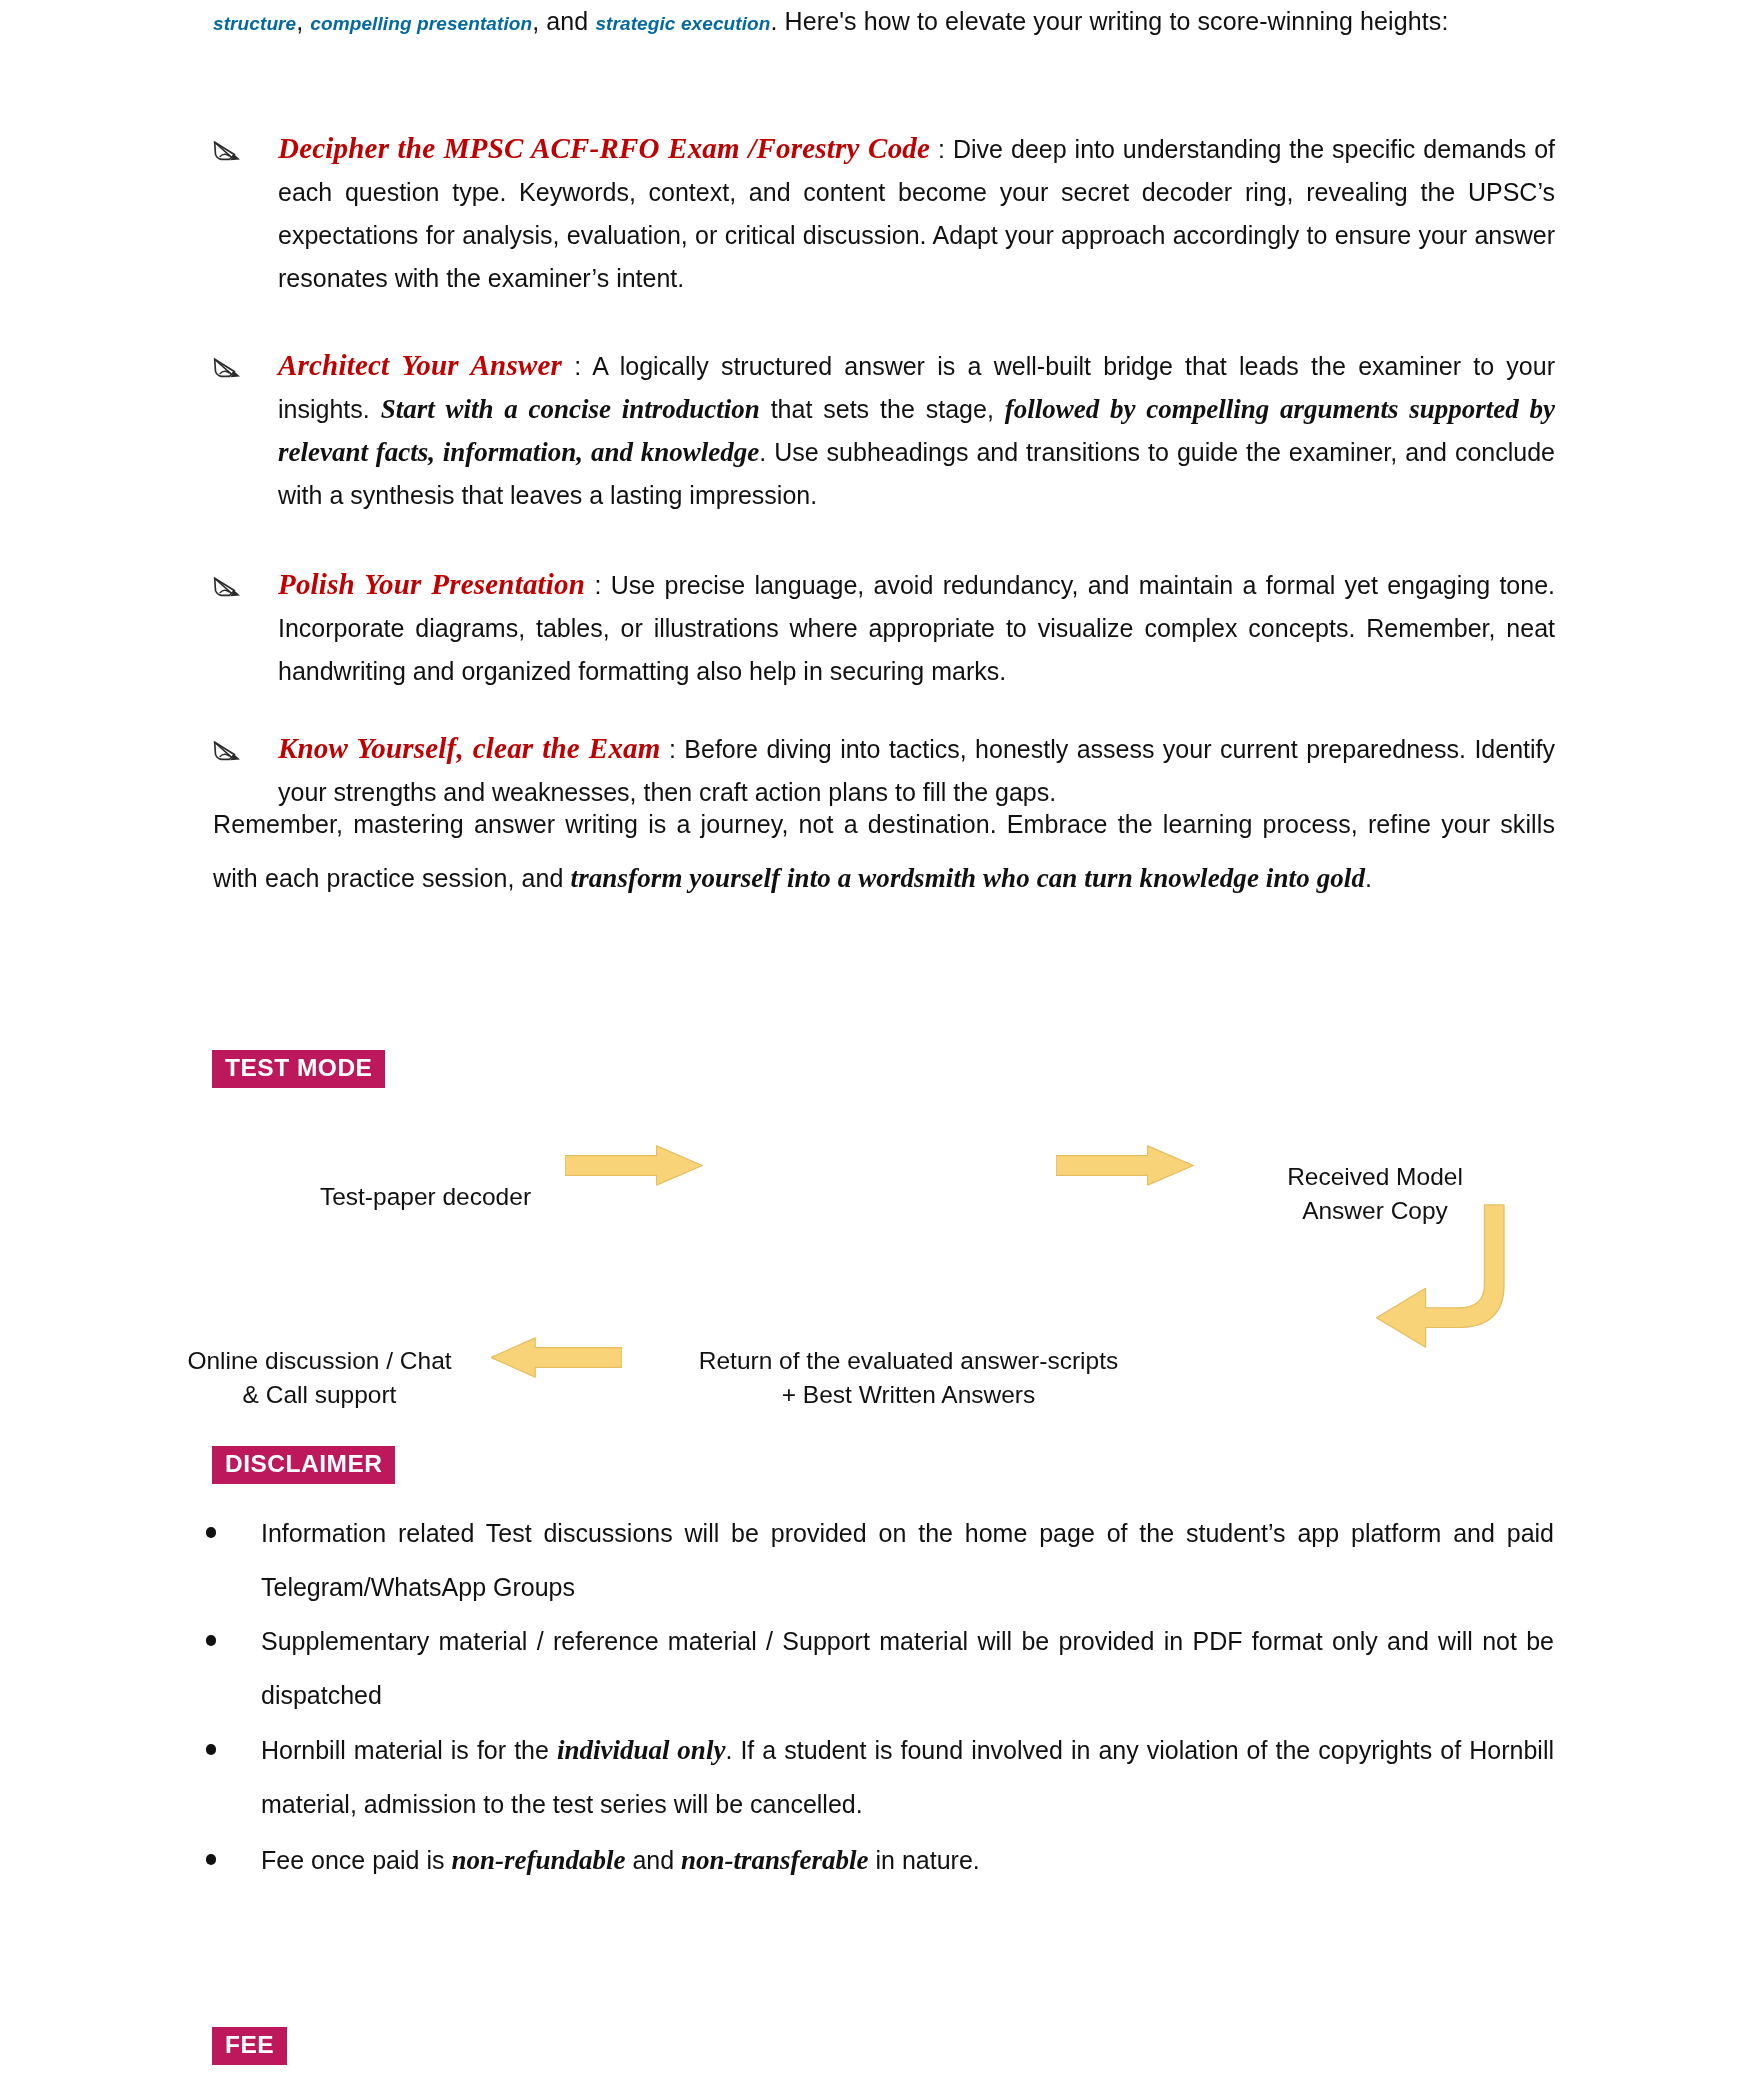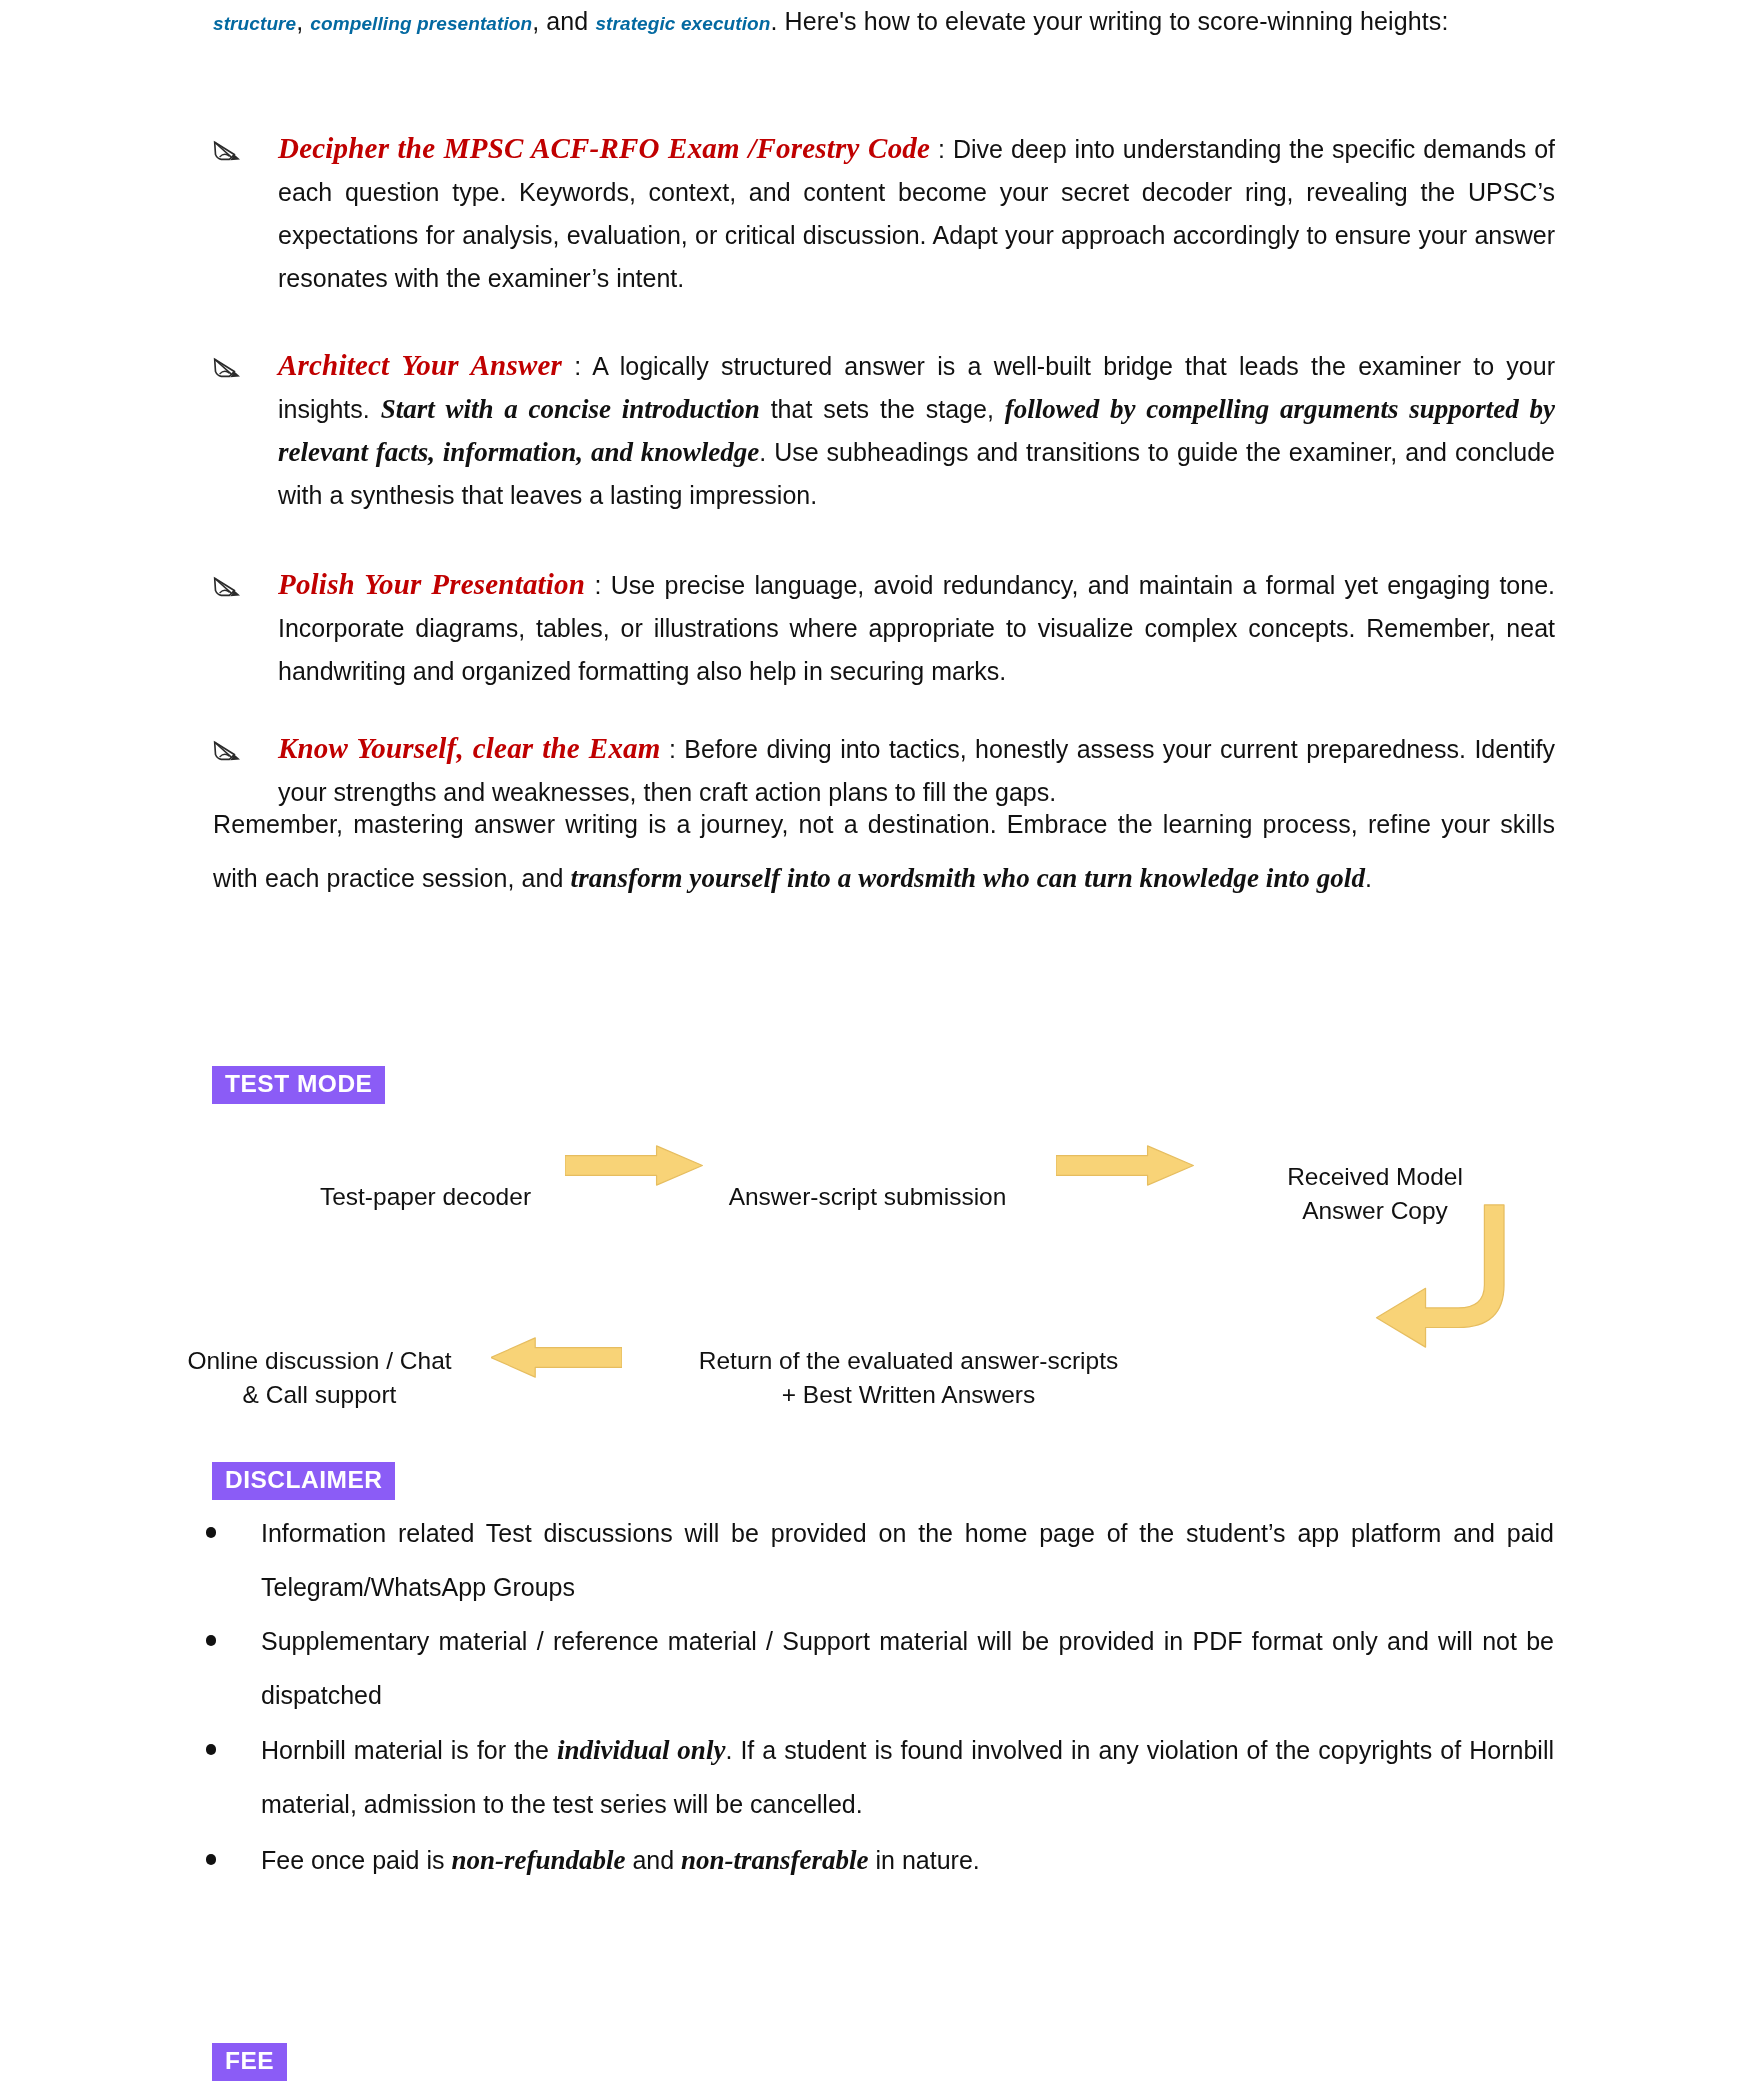--- a/index.html
+++ b/index.html
@@ -80,30 +80,29 @@
     font-size: 25px;
     line-height: 43px;
     text-align: justify;
     text-justify: inter-word;
     color: #111111;
   }
 
   
   .badge {
     position: absolute;
-    background: #8b5cf6;
+    background: #be185d;
     color: #ffffff;
     font-family: "Liberation Sans", sans-serif;
     font-weight: bold;
     font-size: 24.5px;
     letter-spacing: 0.5px;
     padding: 5.7px 13px 7.4px 13px;
     line-height: 1;
     white-space: nowrap;
-    margin-top: 16px;
   }
 
   
   .flow {
     position: absolute;
     left: 213px;
     top: 1105px;
     width: 1391px;
     height: 278px;
   }
@@ -221,23 +220,20 @@
     <div class="flow-label" style="left:90px; top:41px; width:245px;">
       <span>Test-paper decoder</span>
     </div>
 
     <span class="flow-arrow" style="left:352px; top:39px;">
       <svg width="139" height="43" viewBox="0 0 170 52" aria-hidden="true">
         <path d="M0 14 L112 14 L112 2 L168 26 L112 50 L112 38 L0 38 Z" fill="#F8D377" stroke="#E6BD5F" stroke-width="1.5" stroke-linejoin="round"></path>
       </svg>
     </span>
 
-    <div class="flow-label" style="left:491px; top:41px; width:327px;">
-      <span>Answer-script submission</span>
-    </div>
 
     <span class="flow-arrow" style="left:843px; top:39px;">
       <svg width="139" height="43" viewBox="0 0 170 52" aria-hidden="true">
         <path d="M0 14 L112 14 L112 2 L168 26 L112 50 L112 38 L0 38 Z" fill="#F8D377" stroke="#E6BD5F" stroke-width="1.5" stroke-linejoin="round"></path>
       </svg>
     </span>
 
     <div class="flow-label" style="left:1023px; top:20.5px; width:278px;">
       <span>Received Model
 Answer Copy</span>

